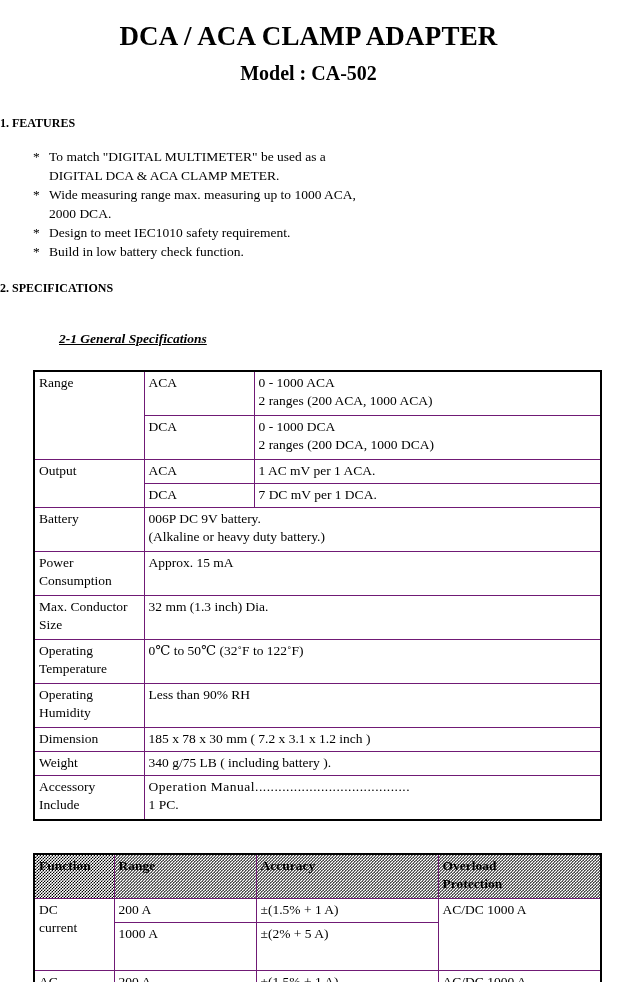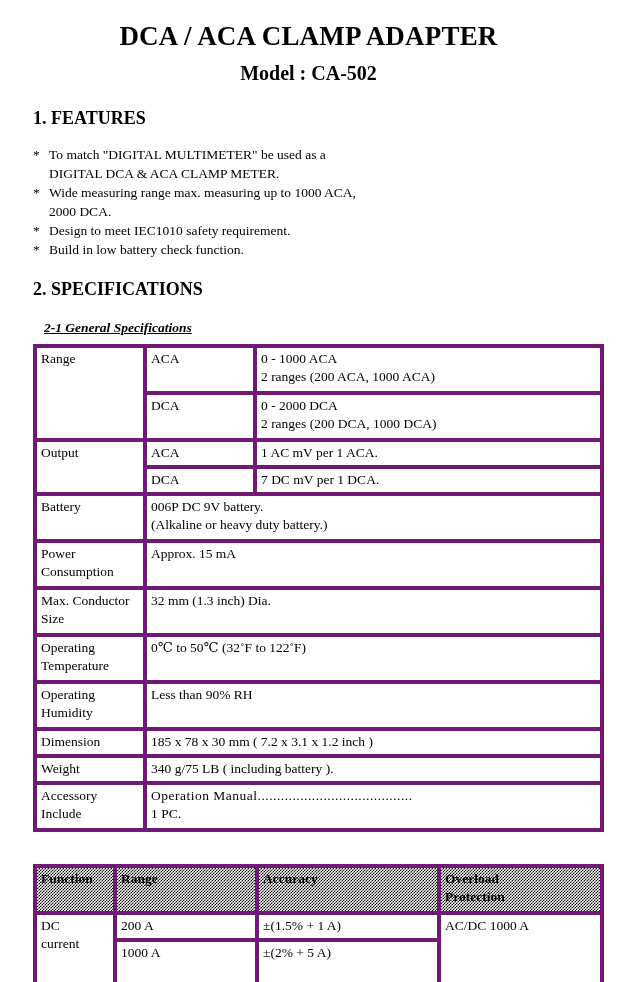--- a/index.html
+++ b/index.html
@@ -31,36 +31,35 @@
     font-size: 27px;
     font-weight: bold;
     letter-spacing: 0.2px;
     line-height: 1.1;
     margin: 0;
   }
   .doc-model {
     font-size: 20px;
     font-weight: bold;
     line-height: 1.1;
-    margin: 10px 0 0 0;
+    margin: 10px 0 8px 0;
   }
 
   
   .section-heading {
-    font-size: 18px;
+    font-size: 12px;
     font-weight: bold;
     margin: 0;
-    padding-left: 33px;
   }
   .sub-heading {
     font-size: 13.5px;
     font-weight: bold;
     font-style: italic;
     text-decoration: underline;
-    margin: 0;
+    margin: 15px;
     padding-left: 44px;
   }
 
   
   .features {
     padding-left: 33px;
     font-size: 13.5px;
     line-height: 19px;
   }
   .feature-item {
@@ -80,21 +79,21 @@
 
   
   .spec-table {
     border-collapse: collapse;
     table-layout: fixed;
     margin-left: 33px;
     width: 567px;
     font-size: 13.5px;
   }
   .spec-table td {
-    border: 4px solid #701a75;
+    border: 1px solid #701a75;
     padding: 2px 3px 3px 4px;
     vertical-align: top;
     line-height: 18px;
   }
   .spec-table .two-line {
     height: 38px;
   }
   .outer-frame {
     border: 2px solid #000000;
   }
@@ -198,21 +197,21 @@
         <td rowspan="2">Range</td>
         <td>ACA</td>
         <td class="two-line">
           <span class="cell-line">0 - 1000 ACA</span>
           <span class="cell-line">2 ranges (200 ACA, 1000 ACA)</span>
         </td>
       </tr>
       <tr>
         <td>DCA</td>
         <td class="two-line">
-          <span class="cell-line">0 - 2000 DCA</span>
+          <span class="cell-line">0 - 1000 DCA</span>
           <span class="cell-line">2 ranges (200 DCA, 1000 DCA)</span>
         </td>
       </tr>
       <tr>
         <td rowspan="2">Output</td>
         <td>ACA</td>
         <td>1 AC mV per 1 ACA.</td>
       </tr>
       <tr>
         <td>DCA</td>

